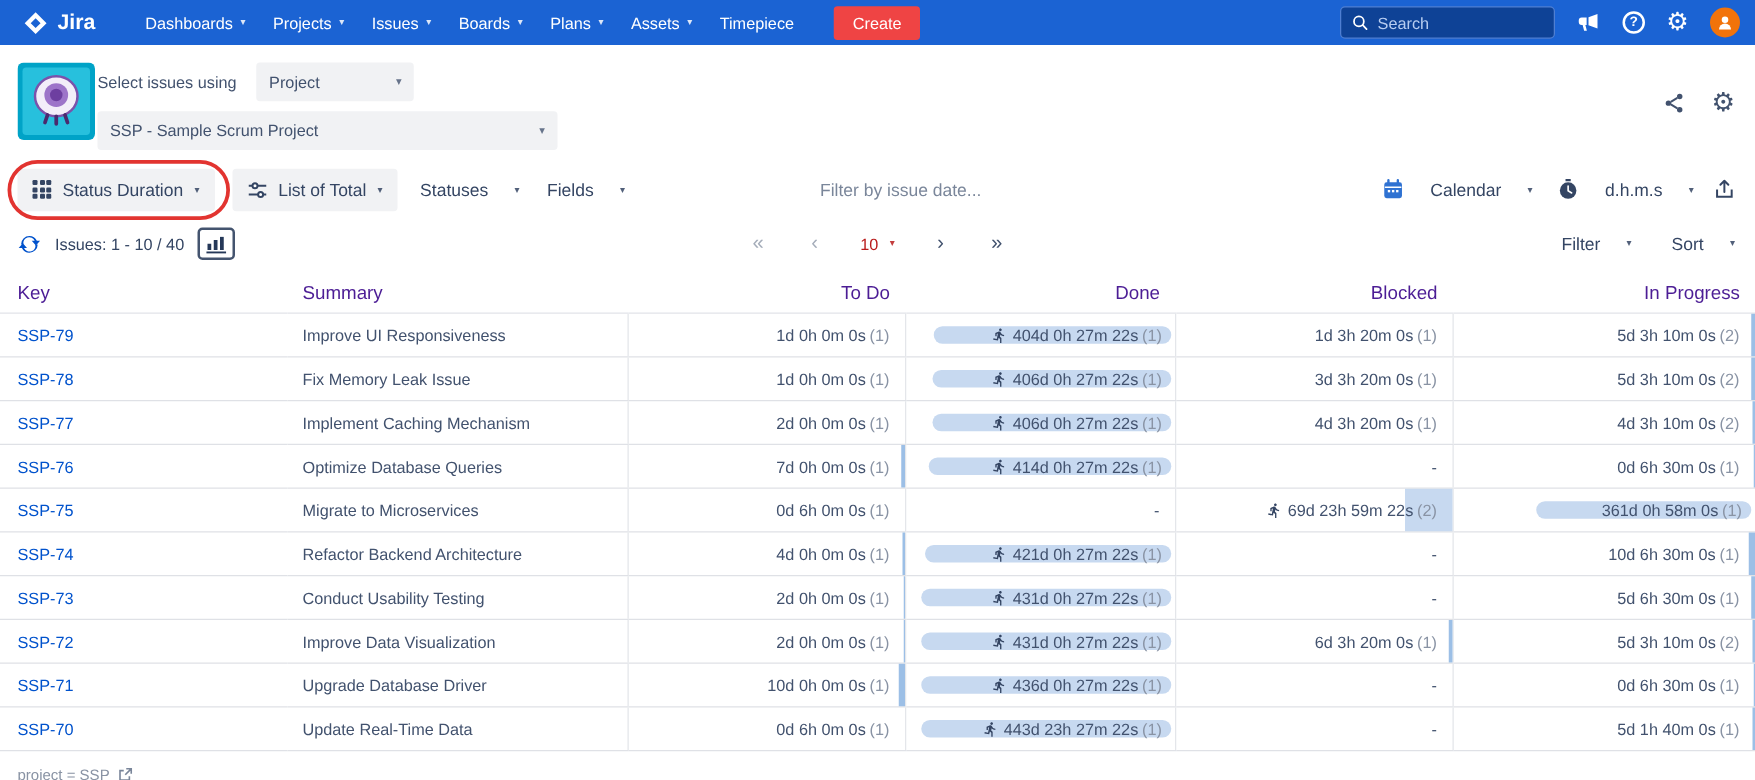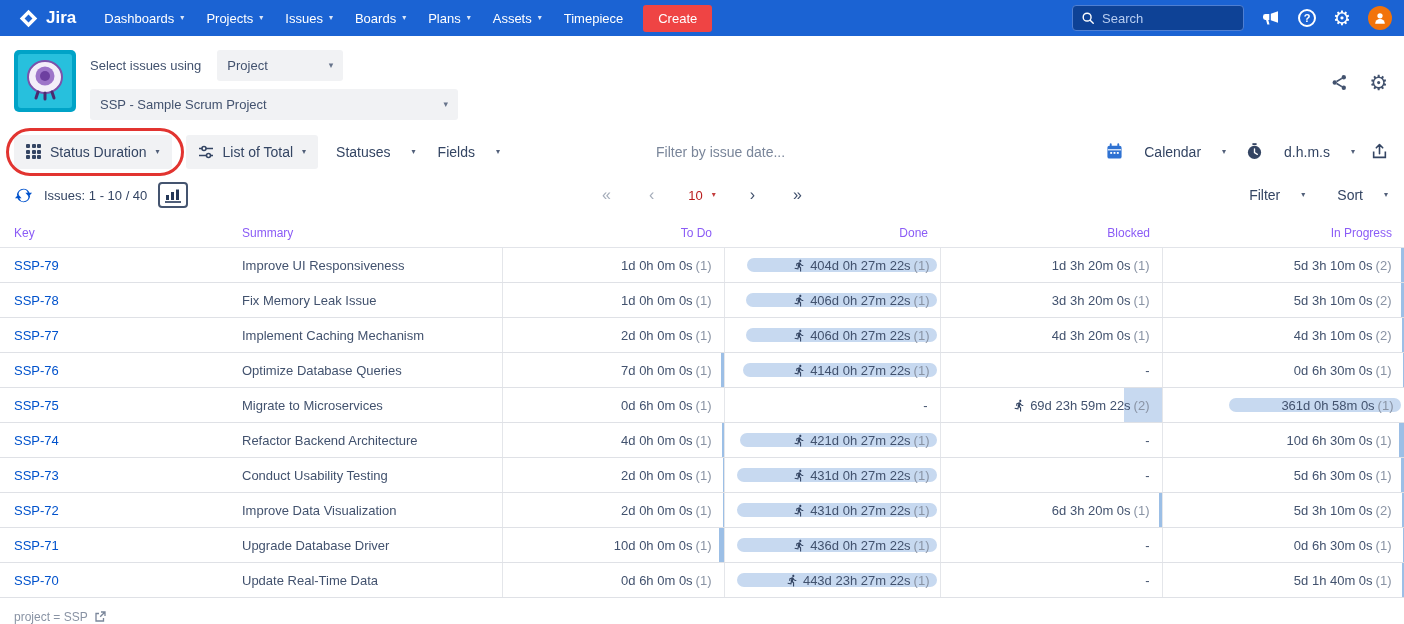--- a/index.html
+++ b/index.html
@@ -3,35 +3,35 @@
 <meta charset="utf-8">
 <style>
   *{box-sizing:border-box;margin:0;padding:0}
   html,body{width:1404px;height:624px;overflow:hidden}
   body{font-family:"Liberation Sans",sans-serif;background:#fff;font-size:13px;color:#344563}
   button{font-family:inherit;background:none;border:none;cursor:pointer;color:inherit;font-size:inherit;display:flex;align-items:center;gap:6px}
   a{text-decoration:none}
   .chev{font-size:8px;line-height:1;color:inherit;opacity:.85}
 
   
-  .topnav{height:36px;background:#1b63d3;display:flex;align-items:center;padding:0 12px;gap:2px}
+  .topnav{height:36px;background:#1b63d3;display:flex;align-items:center;padding:0 12px;gap:14px}
   .brand{display:flex;align-items:center;gap:7px;color:#fff;font-size:17px;font-weight:bold;margin:0 16px 0 6px}
   .nav-item{color:#fff;font-size:13px;padding:6px 10px;border-radius:3px}
   .create-btn{background:#ef4444;color:#fff;padding:6px 15px;border-radius:3px;font-size:13px;margin-left:8px}
   .topnav-right{margin-left:auto;display:flex;align-items:center;gap:17px}
   .search-box{display:flex;align-items:center;gap:7px;background:#0e4296;border:1px solid #4f7fd2;border-radius:4px;height:26px;width:172px;padding:0 8px}
   .search-box input{background:transparent;border:none;outline:none;color:#fff;font-size:13px;width:100%}
   .search-box input::placeholder{color:#b7cdf1}
   .nav-icon{color:#fff;display:flex;align-items:center;line-height:1}
   .gear-glyph{font-size:20px;line-height:1}
   .help-badge{width:18px;height:18px;border:2px solid #fff;border-radius:50%;color:#fff;font-size:11px;font-weight:bold;display:flex;align-items:center;justify-content:center}
   .avatar{width:24px;height:24px;border-radius:50%;background:#f2730a;display:flex;align-items:center;justify-content:center;overflow:hidden}
 
   
-  .selector-row{display:flex;padding:14px 16px 0 14px;gap:14px;align-items:flex-start}
+  .selector-row{display:flex;padding:14px 16px 0 14px;gap:2px;align-items:flex-start}
   .app-icon{width:62px;height:62px;flex:none}
   .selector-fields{display:flex;flex-direction:column;gap:8px}
   .selector-line1{display:flex;align-items:center;gap:16px}
   .sel-label{color:#42526e;font-size:13px}
   .dd{background:#f1f2f4;border-radius:3px;padding:8px 10px;display:flex;align-items:center;gap:8px;color:#42526e;font-size:13px}
   .dd .chev{color:#505f79;font-size:9px}
   .dd-project{width:126px;justify-content:space-between}
   .dd-board{width:368px;justify-content:space-between}
   .selector-actions{margin-left:auto;display:flex;gap:20px;align-items:center;padding-top:22px;color:#42526e}
 
@@ -52,21 +52,21 @@
   .pager-center{position:absolute;left:50%;transform:translateX(-50%);display:flex;align-items:center;gap:30px}
   .page-nav{font-size:16px;color:#42526e;padding:2px 4px}
   .page-nav.disabled{color:#a5adba}
   .page-size{font-size:13px;color:#b91c1c;gap:9px}
   .issues-label{color:#344563;font-size:13px}
   .chart-btn{border:2px solid #44546f;border-radius:4px;width:30px;height:26px;justify-content:center;gap:0}
   .pager-right{margin-left:auto;display:flex;gap:28px}
 
   
   table{width:100%;border-collapse:collapse;table-layout:fixed;margin-top:2px}
-  th{font-size:12px;color:#8b5cf6;font-weight:normal;text-align:left;padding:7px 12px;border-bottom:1px solid #e2e4e9}
+  th{font-size:15px;color:#4c1d95;font-weight:normal;text-align:left;padding:7px 12px;border-bottom:1px solid #e2e4e9}
   th.r{text-align:right}
   th:first-child{padding-left:14px}
   td{padding:7px 12px;font-size:13px;color:#42526e;border-bottom:1px solid #dfe1e6;background:#fff;white-space:nowrap}
   td.col-key{padding-left:14px}
   td.col-dur{border-left:1px solid #e4e6ea;text-align:right}
   td.col-dur.last{border-right:1px solid #e4e6ea}
   .key-link{color:#0052cc}
   .dur-wrap{display:flex;justify-content:flex-end;align-items:center;position:relative;min-height:20px}
   .dur-content{display:inline-flex;align-items:center;gap:3px;position:relative;z-index:1;justify-content:flex-end}
   .dur-content.pill{background:#c7d9f0;border-radius:10px;height:14px;padding:0 7px;margin-right:-9px}

